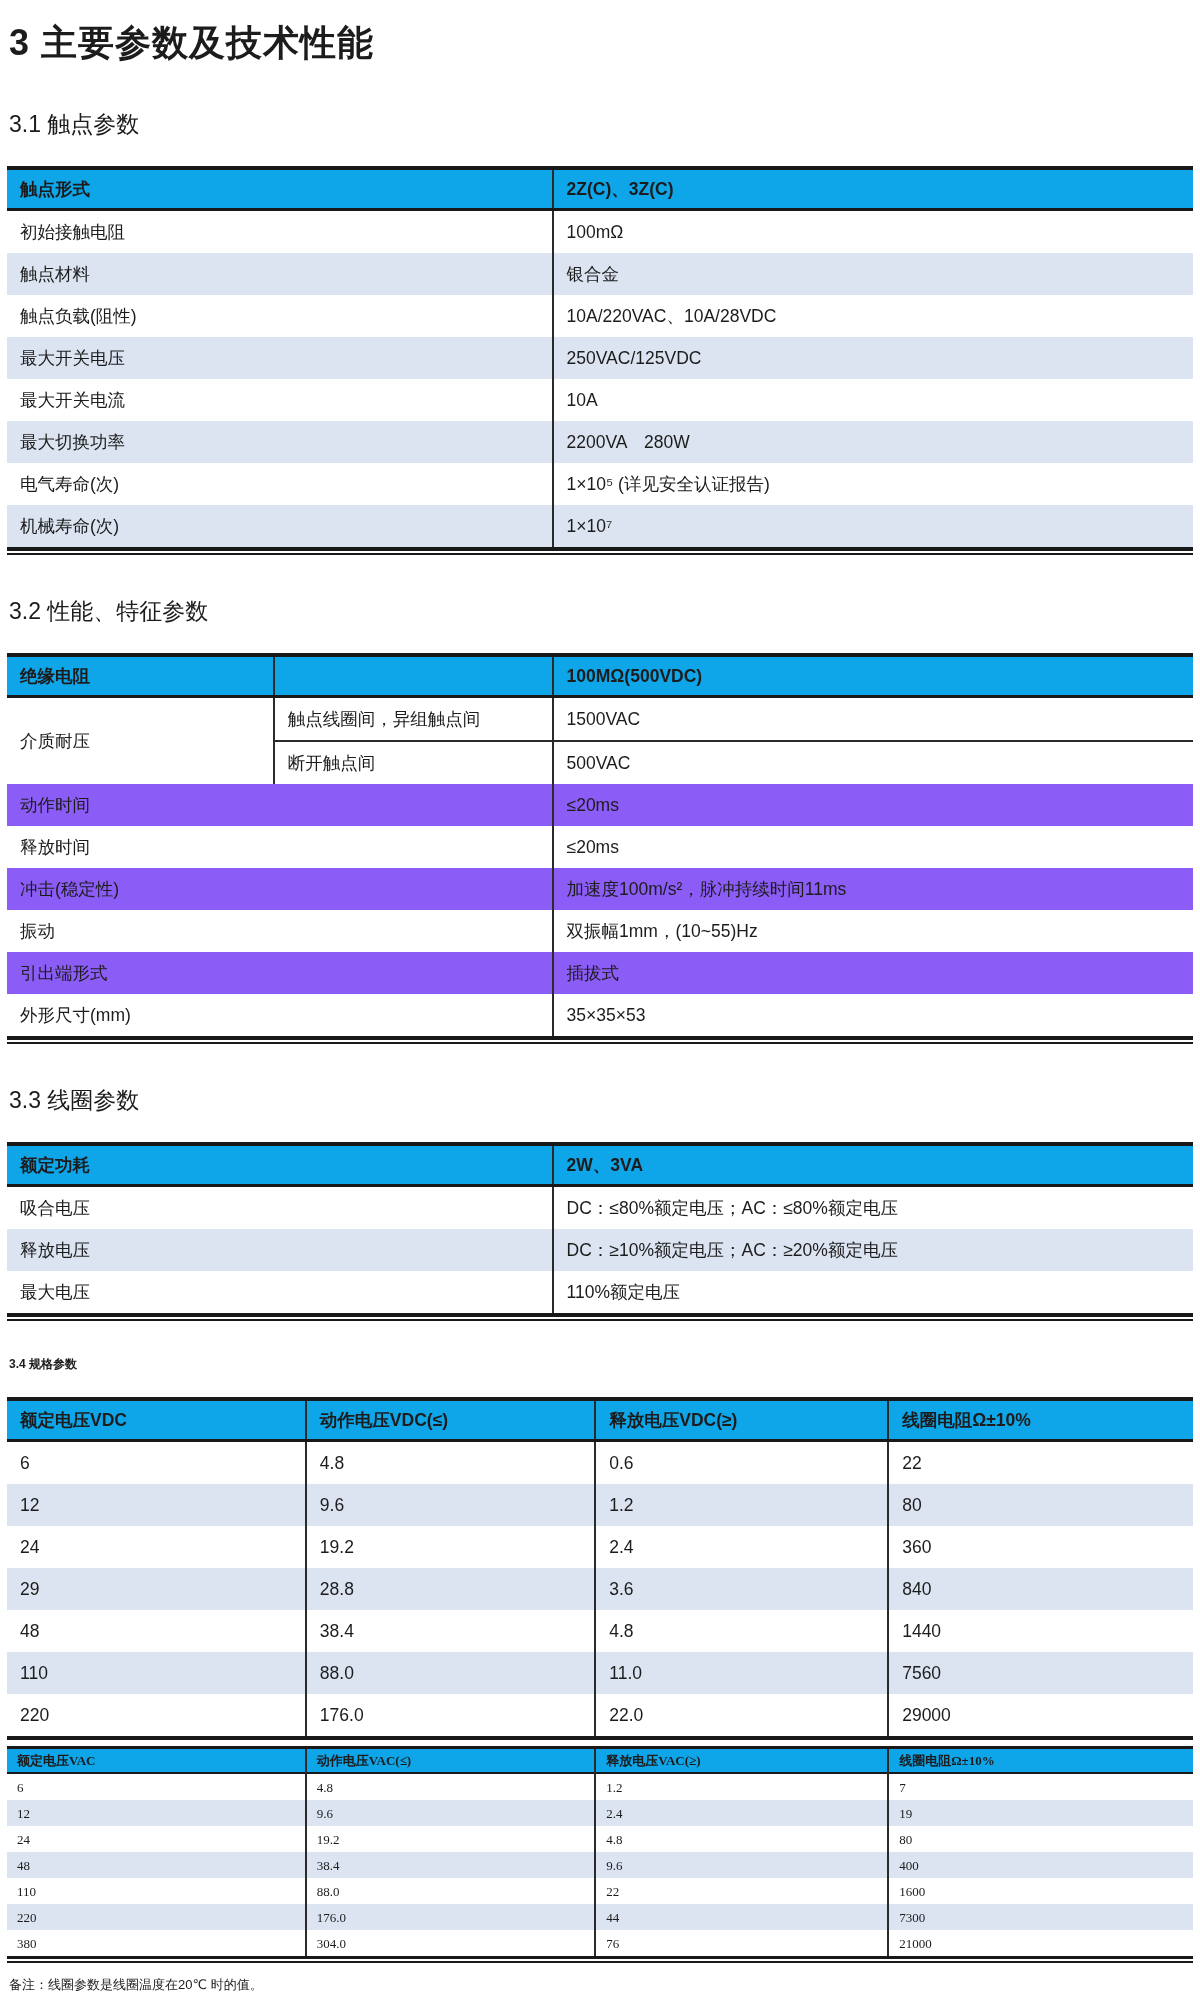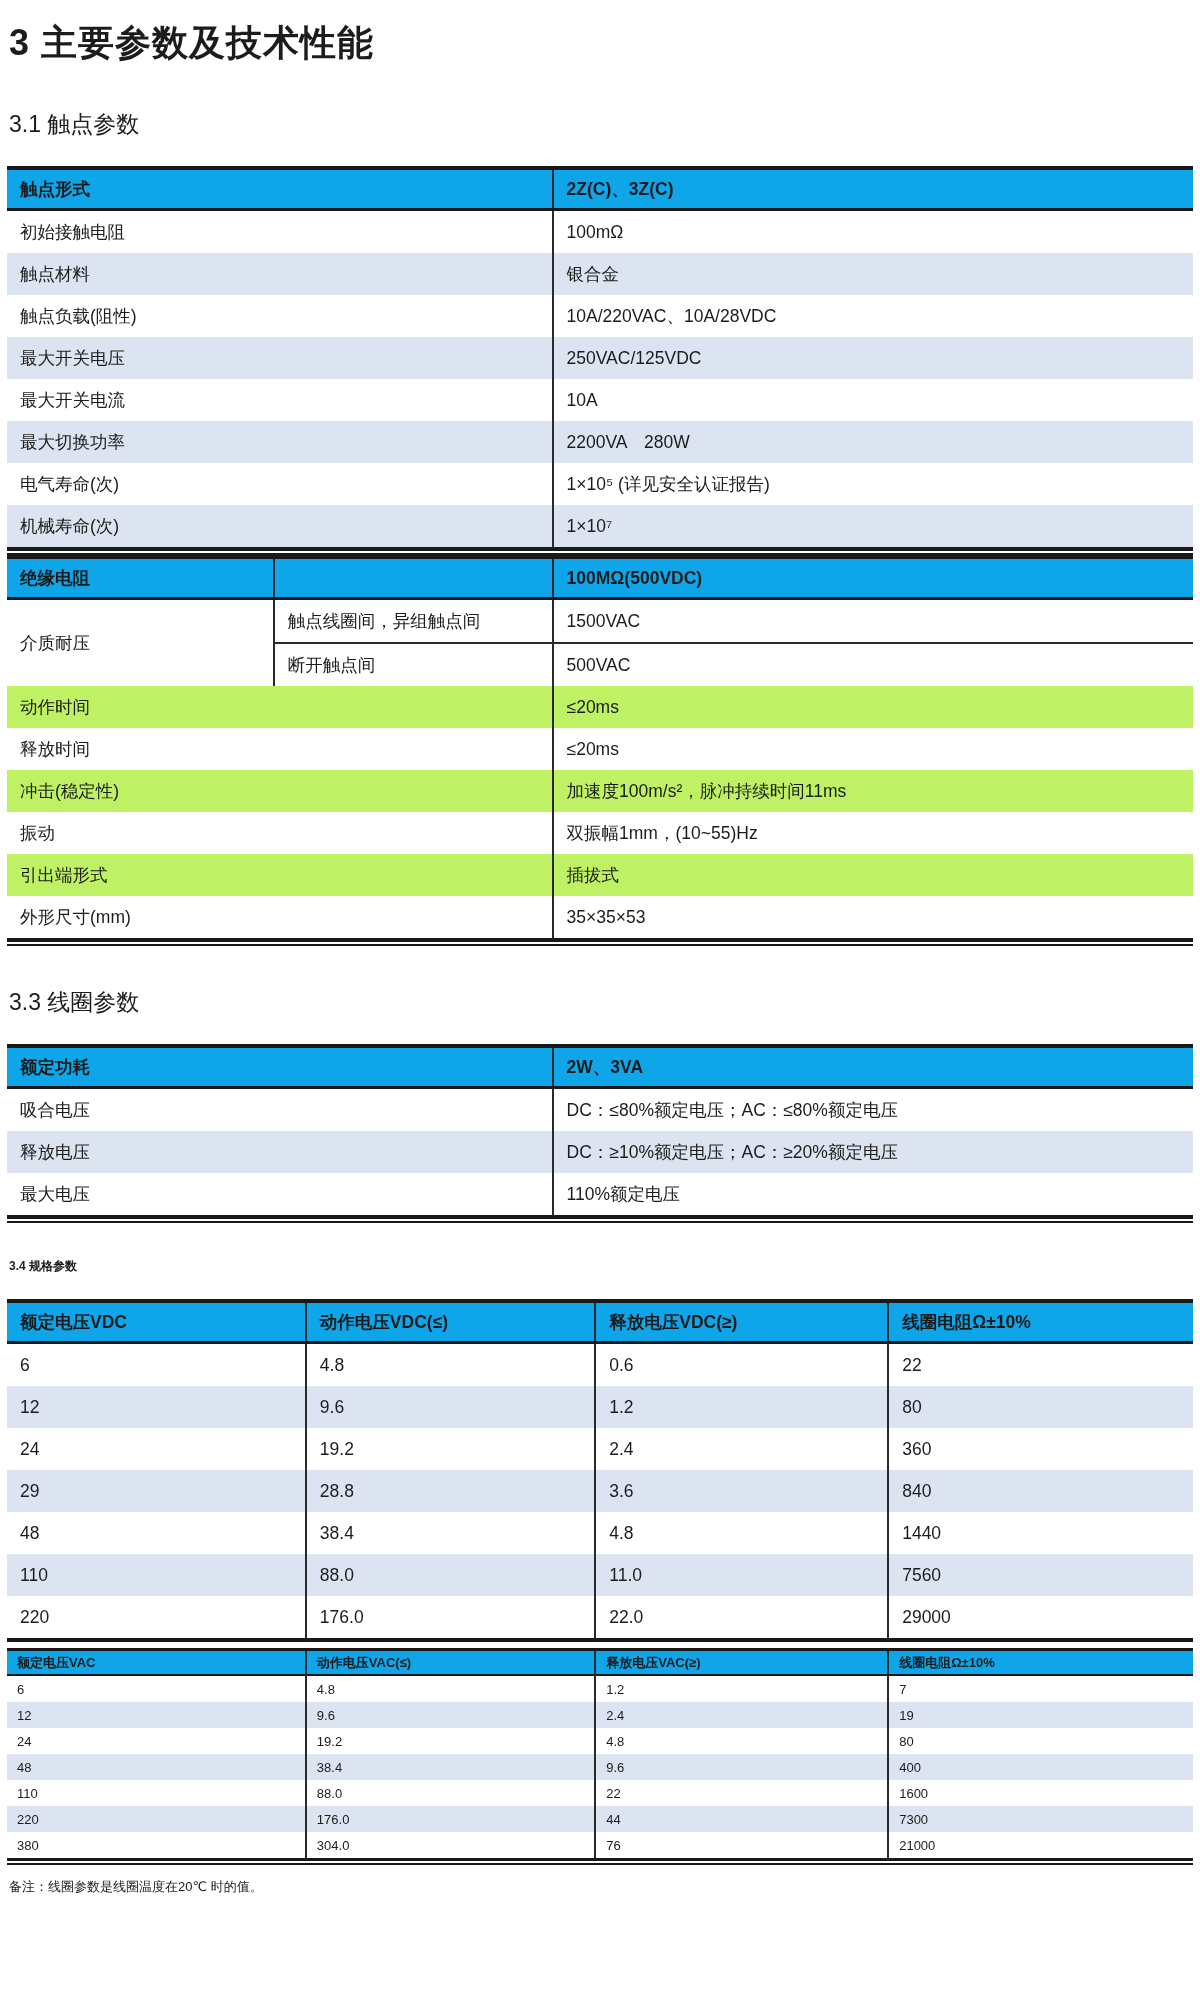--- a/index.html
+++ b/index.html
@@ -41,29 +41,29 @@
   .tbl td {
     font-size:17.5px; line-height:24px; padding:9px 13px;
     white-space:nowrap; overflow:hidden;
   }
   .bl { border-left:2px solid #2a2a2a; }
   .subsep { border-top:2px solid #2a2a2a; }
 
   
   table.alt tbody tr:nth-child(even) { background:#dce4f1; }
   
-  table.alt-from3 tbody tr:nth-child(2n+3) { background:#bef264; }
+  table.alt-from3 tbody tr:nth-child(2n+3) { background:#8b5cf6; }
 
   .rule-thin { height:2px; background:#191919; margin-top:2px; }
   .gap6 { height:6px; }
 
   
   table.compact th { font-size:13px; line-height:17px; padding:3px 10px; }
   table.compact td { font-size:13px; line-height:17px; padding:4.5px 10px; }
-  table.compact { border-top:3px solid #191919; border-bottom:3px solid #191919; }
+  table.compact { border-top:3px solid #191919; border-bottom:3px solid #191919;font-family:Liberation Serif, serif; }
   table.compact thead { border-bottom:2px solid #191919; }
 
   .note { font-size:13px; line-height:18px; margin:13px 0 0 2px; color:#1c1c1c; }
 </style>
 </head>
 <body>
 
 <div class="page">
 
   <h1 class="page-title">3 主要参数及技术性能</h1>
@@ -110,20 +110,21 @@
           <td class="bl">1×10⁵ (详见安全认证报告)</td>
         </tr>
         <tr>
           <td>机械寿命(次)</td>
           <td class="bl">1×10⁷</td>
         </tr>
       </tbody>
   </table>
   <div class="rule-thin"></div>
 
+  <h2 class="section-heading">3.2 性能、特征参数</h2>
   <table class="tbl alt-from3">
     <colgroup>
         <col style="width:22.5%">
         <col style="width:23.5%">
         <col style="width:54%">
       </colgroup>
     <thead>
       <tr>
         <th>绝缘电阻</th>
         <th class="bl"></th>

